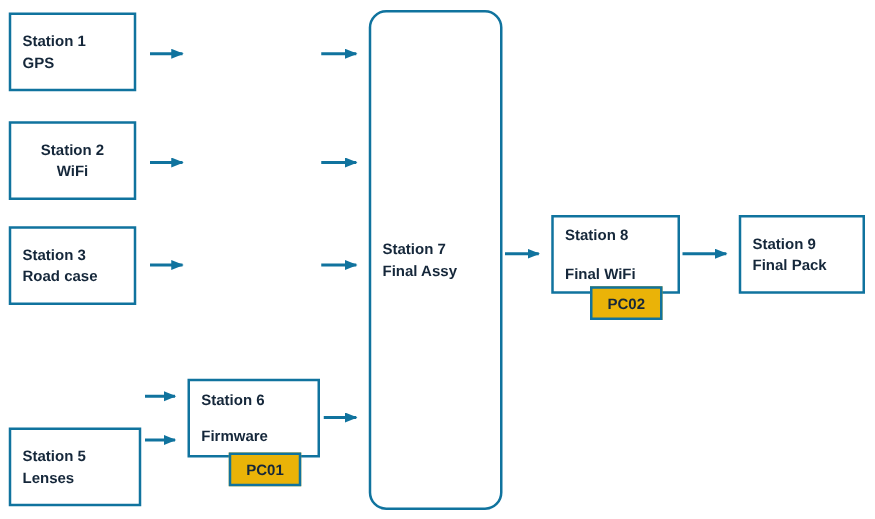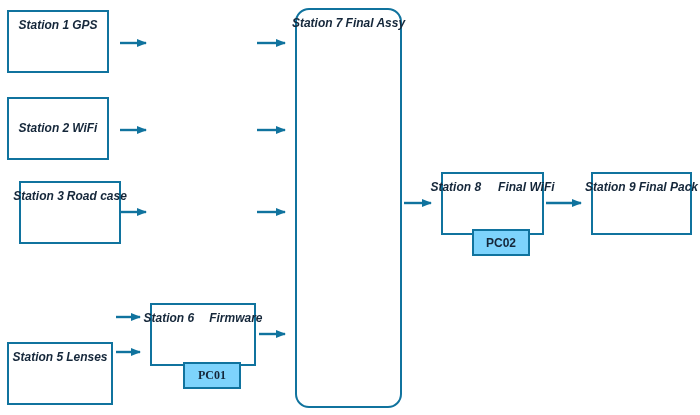--- a/index.html
+++ b/index.html
@@ -13,37 +13,36 @@
     overflow: hidden;
   }
   svg.arrows { position: absolute; left: 0; top: 0; width: 700px; height: 415px; }
   .arrow { stroke: var(--border, #10739e); stroke-width: 2.4; }
   .arrowhead { fill: var(--border, #10739e); }
   .node {
     position: absolute;
     border: 2px solid var(--border, #10739e);
     background: #ffffff;
     display: flex;
-    flex-direction: row;
+    flex-direction: column;
     justify-content: center;
     padding: 6px 9px;
     gap: 3px;
-    font-style: italic;
   }
   .node .line {
     font-size: 12px;
     font-weight: bold;
     color: var(--text, #15273a);
     line-height: 1.2;
     white-space: nowrap;
   }
   .pc {
     position: absolute;
     border: 2px solid var(--border, #10739e);
-    background: #7dd3fc;
+    background: #eab308;
     display: flex;
     align-items: center;
     justify-content: center;
     font-size: 12px;
     font-weight: bold;
     color: var(--text, #15273a);
   }
 </style>
 </head>
 <body>
@@ -79,21 +78,21 @@
   <div class="node" style="left:7px;   top:10px;  width:102px; height:63px;">
     <span class="line">Station 1</span>
     <span class="line">GPS</span>
   </div>
 
   <div class="node" style="left:7px;   top:97px;  width:102px; height:63px;align-items:center;">
     <span class="line">Station 2</span>
     <span class="line">WiFi</span>
   </div>
 
-  <div class="node" style="left:7px;   top:181px; width:102px; height:63px;margin-left:12px;">
+  <div class="node" style="left:7px;   top:181px; width:102px; height:63px;">
     <span class="line">Station 3</span>
     <span class="line">Road case</span>
   </div>
 
 
   <div class="node" style="left:7px;   top:342px; width:106px; height:63px;">
     <span class="line">Station 5</span>
     <span class="line">Lenses</span>
   </div>
 
@@ -110,17 +109,17 @@
   <div class="node" style="left:441px; top:172px; width:103px; height:63px;gap:17px;">
     <span class="line">Station 8</span>
     <span class="line">Final WiFi</span>
   </div>
 
   <div class="node" style="left:591px; top:172px; width:101px; height:63px;">
     <span class="line">Station 9</span>
     <span class="line">Final Pack</span>
   </div>
 
-  <div class="pc" style="left:183px; top:362px; width:58px; height:27px;font-family:Liberation Serif, serif;">PC01</div>
+  <div class="pc" style="left:183px; top:362px; width:58px; height:27px;">PC01</div>
 
   <div class="pc" style="left:472px; top:229px; width:58px; height:27px;">PC02</div>
 
 </div>
 
 </body></html>

